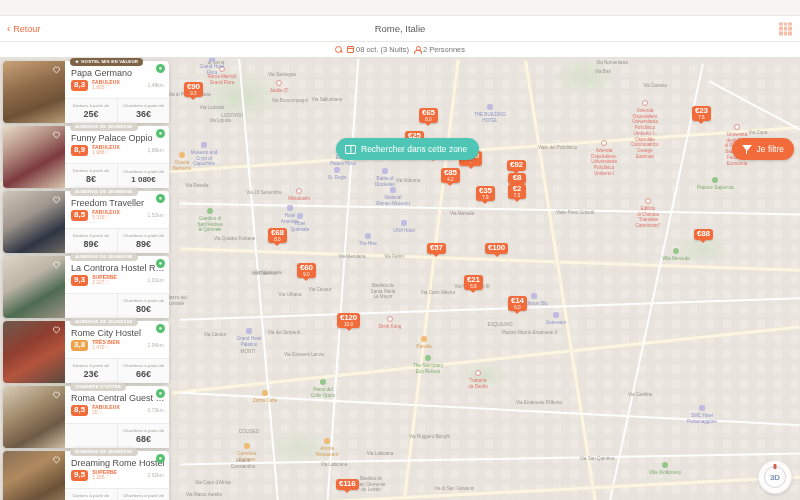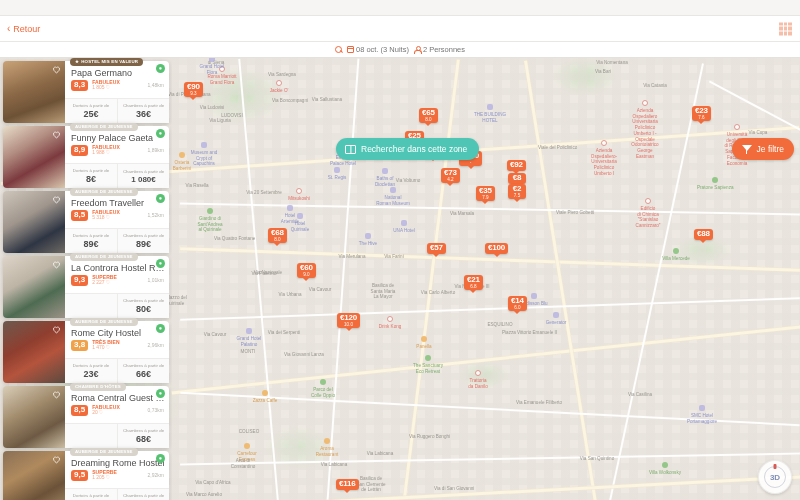--- a/index.html
+++ b/index.html
@@ -292,20 +292,21 @@
 
 <div id="app">
 
   <div class="statusbar"></div>
 
   <div class="navbar">
     <div class="back-btn">
       <span class="chev-left">‹</span>
       <span>Retour</span>
     </div>
+    <div class="nav-title">Rome, Italie</div>
     <div class="grid-icon">
       <i></i>
         <i></i>
         <i></i>
         <i></i>
         <i></i>
         <i></i>
         <i></i>
         <i></i>
         <i></i>
@@ -481,21 +482,21 @@
           </div>
           <div class="pin" style="left: 424px; top: 85px;">
             <div class="p">€89</div>
             <div class="s">8.5</div>
           </div>
           <div class="pin" style="left: 459px; top: 93px;">
             <div class="p">€100</div>
             <div class="s">-</div>
           </div>
           <div class="pin" style="left: 441px; top: 110px;">
-            <div class="p">€73</div>
+            <div class="p">€85</div>
             <div class="s">4.2</div>
           </div>
           <div class="pin" style="left: 507px; top: 102px;">
             <div class="p">€92</div>
             <div class="s"></div>
           </div>
           <div class="pin" style="left: 508px; top: 115px;">
             <div class="p">€8</div>
             <div class="s"></div>
           </div>
@@ -611,21 +612,21 @@
               <svg viewBox="0 0 24 24" aria-hidden="true">
                 <path d="M12 21s-8-5.1-8-10.3A4.7 4.7 0 0 1 12 7a4.7 4.7 0 0 1 8 3.7C20 15.9 12 21 12 21z" fill="none" stroke="#ffffff" stroke-width="2.2"></path>
               </svg>
             </div>
           </div>
           <div class="card-body">
             <div class="badge">
               <span>AUBERGE DE JEUNESSE</span>
             </div>
             <div class="thumbs">●</div>
-            <div class="card-name">Funny Palace Gaeta</div>
+            <div class="card-name">Funny Palace Oppio</div>
             <div class="rating-row">
               <div class="score">8,9</div>
               <div class="rtext">
                 <div class="rtitle">FABULEUX</div>
                 <div class="rcount">
                   <span>1 988</span>
                   <span class="hh">♡</span>
                 </div>
               </div>
               <div class="dist">1,89km</div>

